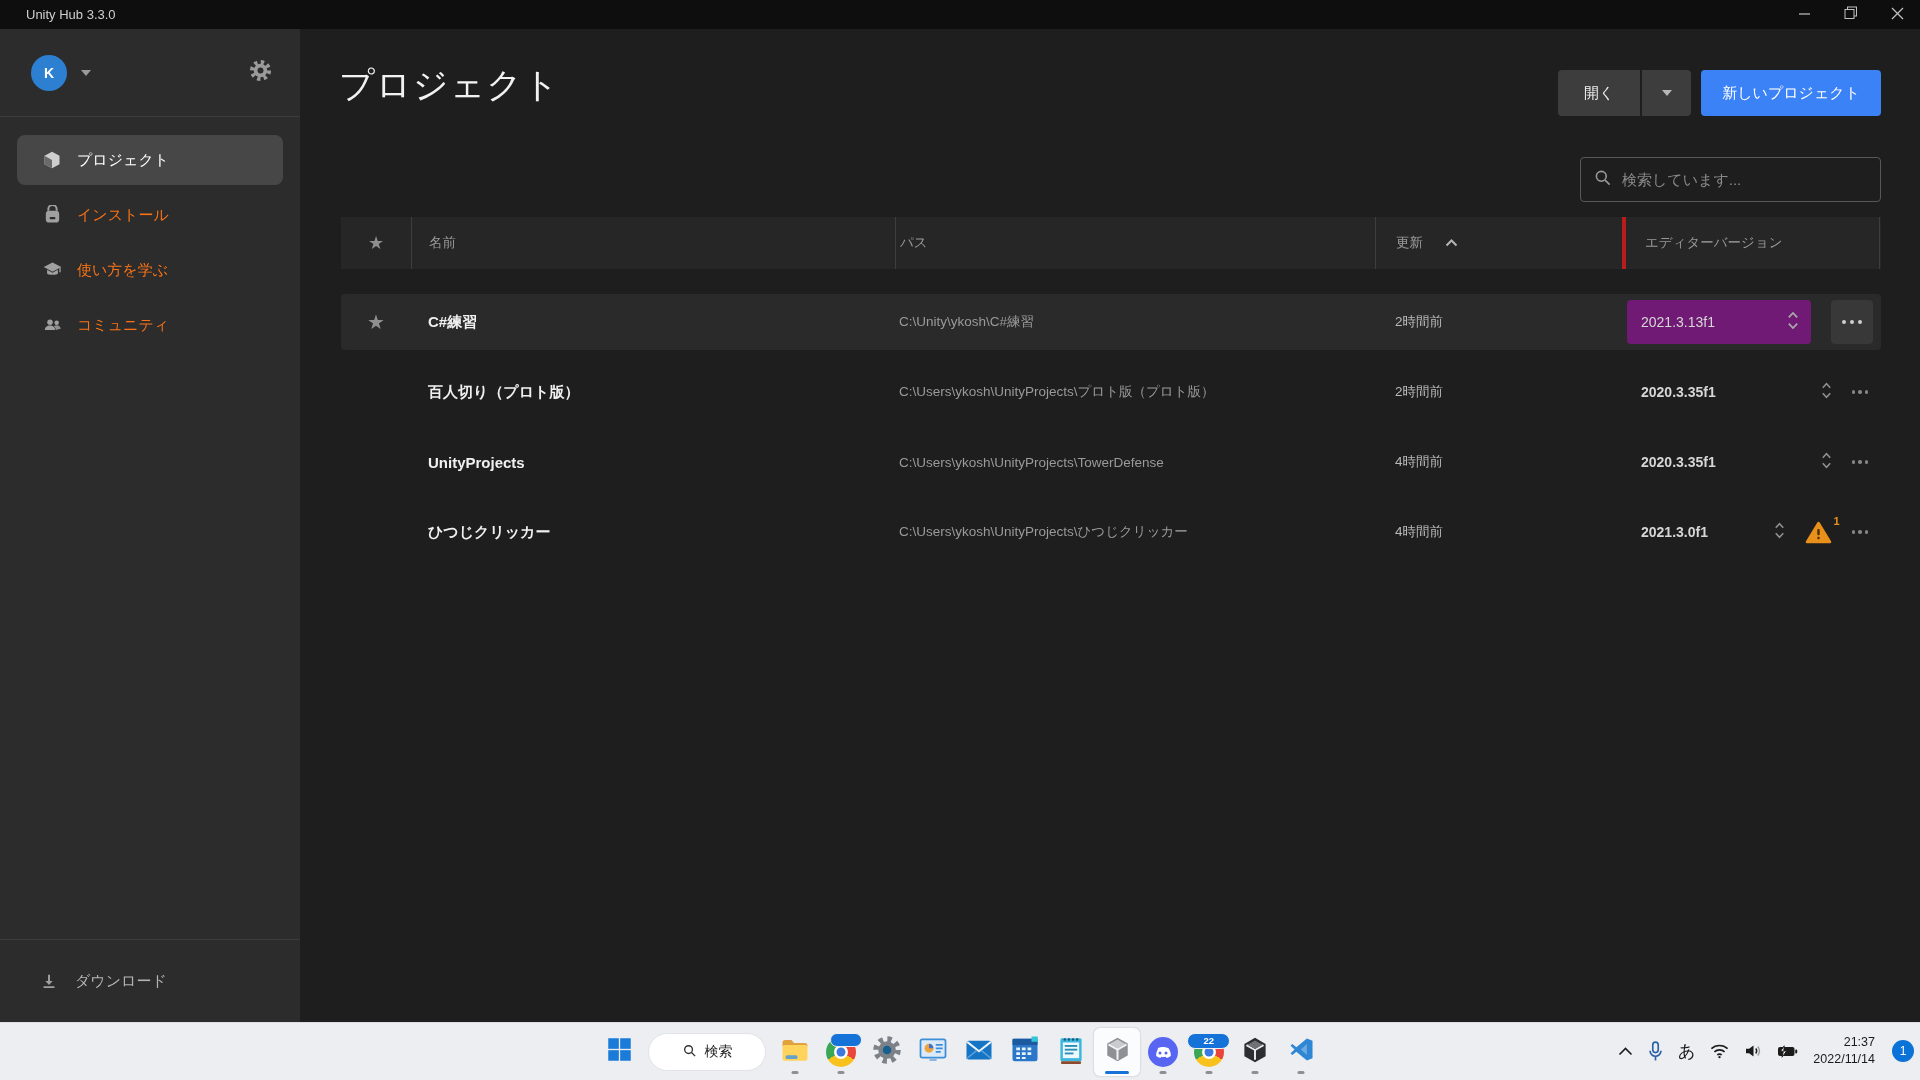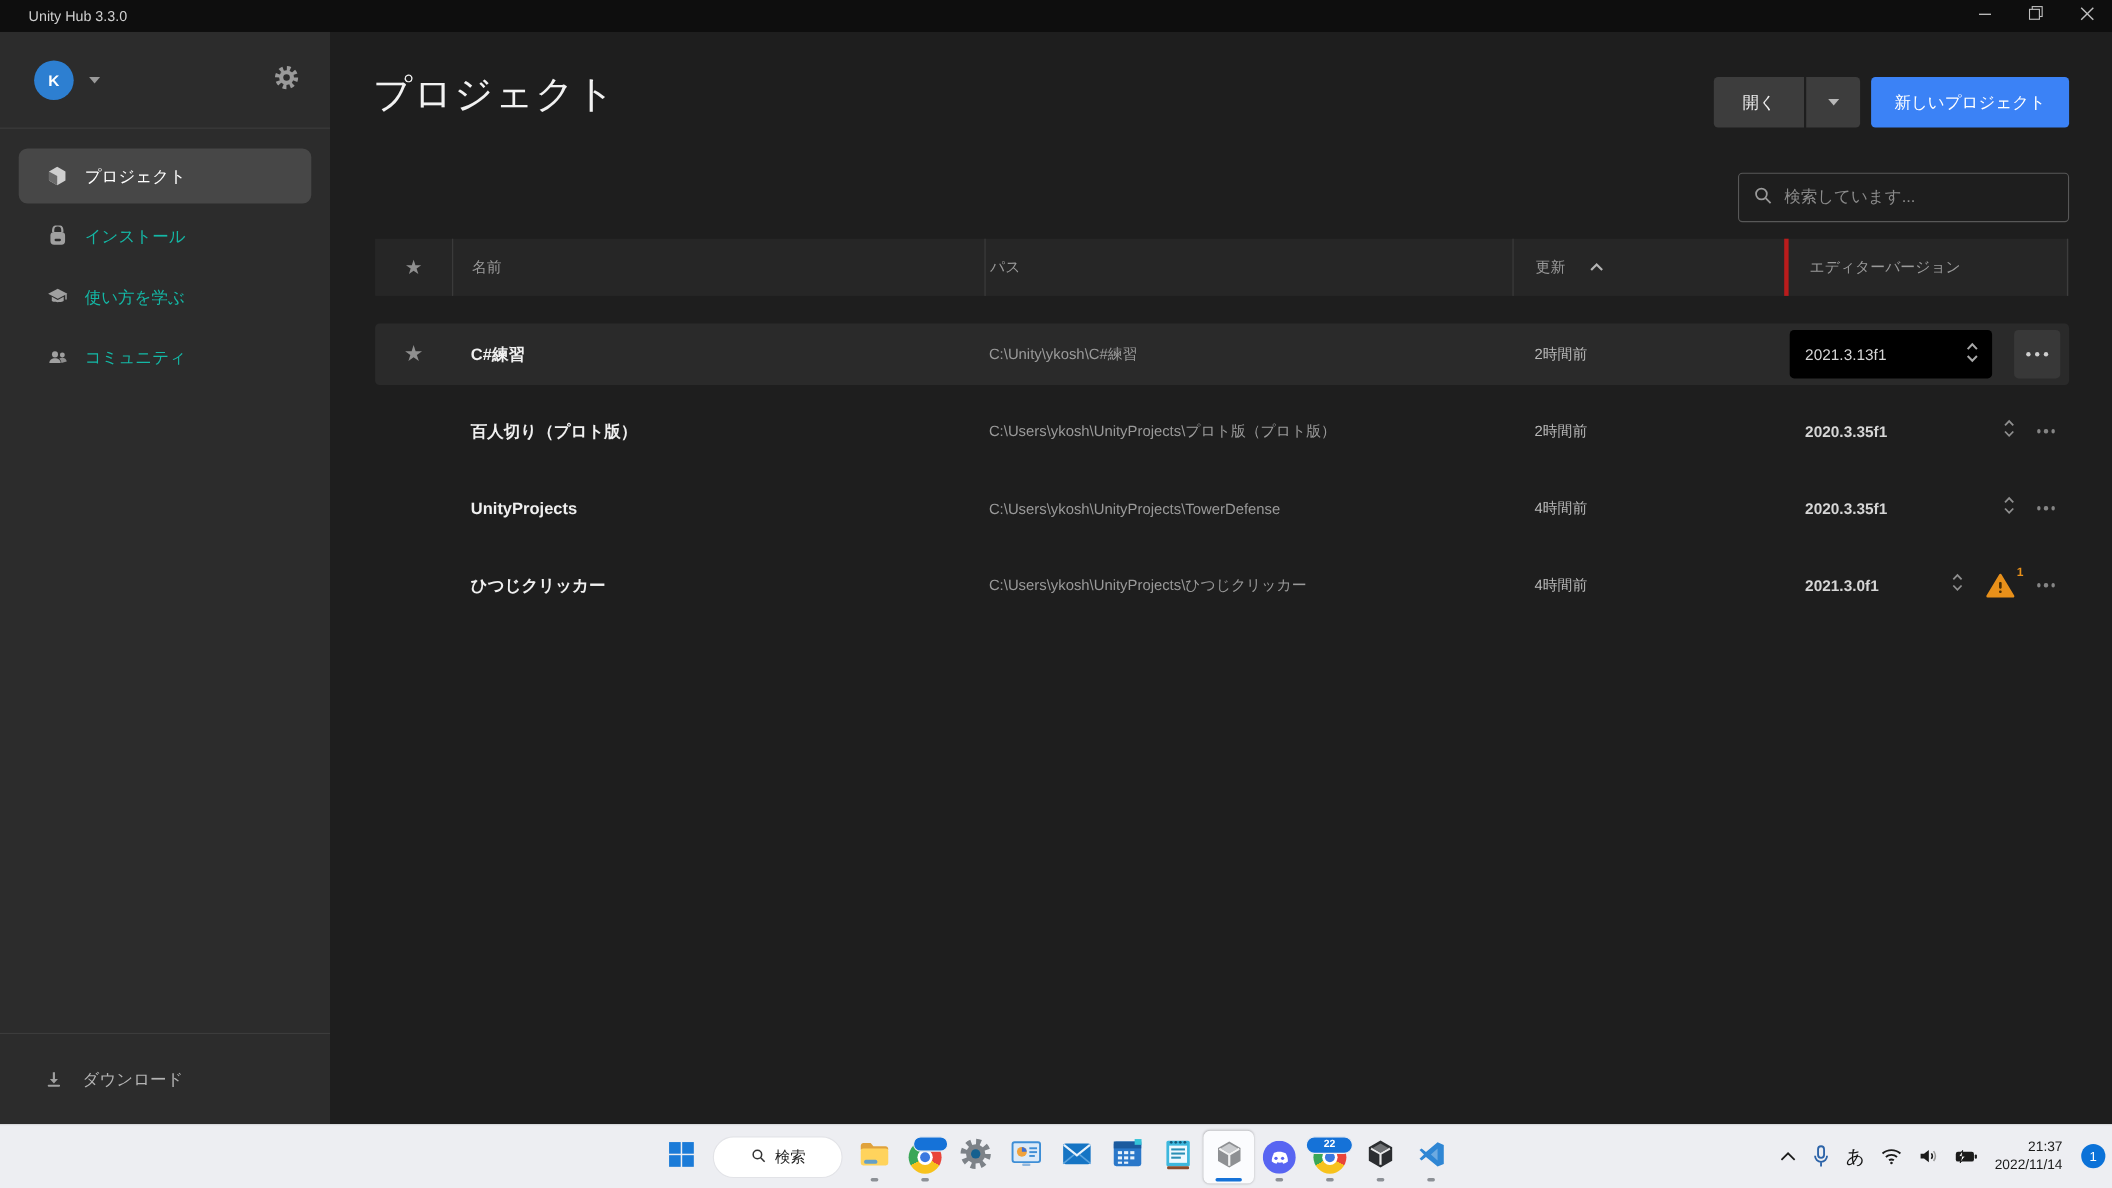--- a/index.html
+++ b/index.html
@@ -14,21 +14,21 @@
   
   .app { position:absolute; top:29px; left:0; width:1920px; height:993px; display:flex; }
 
   
   .sidebar { width:300px; background:#2c2c2c; display:flex; flex-direction:column; }
   .sidebar-top { height:88px; border-bottom:1px solid #3c3c3c; display:flex; align-items:center; padding:0 28px 0 31px; }
   .avatar { width:36px; height:36px; border-radius:50%; background:#2d7fd1; color:#fff; font-size:14px; font-weight:bold; display:flex; align-items:center; justify-content:center; }
   .avatar-caret { margin-left:14px; width:0; height:0; border-left:5px solid transparent; border-right:5px solid transparent; border-top:6px solid #9a9a9a; }
   .gear-btn { margin-left:auto; display:flex; }
   .nav { padding:18px 17px 0 17px; }
-  .nav-item { height:50px; margin-bottom:5px; border-radius:8px; display:flex; align-items:center; padding-left:24px; color:#14b8a6; font-size:15px; }
+  .nav-item { height:50px; margin-bottom:5px; border-radius:8px; display:flex; align-items:center; padding-left:24px; color:#f97316; font-size:15px; }
   .nav-item .ic { width:22px; display:flex; justify-content:center; margin-right:14px; }
   .nav-item.active { background:#474747; color:#fff; }
   .sidebar-bottom { margin-top:auto; border-top:1px solid #3c3c3c; height:83px; display:flex; align-items:center; padding-left:38px; color:#b4b4b4; font-size:15px; }
   .sidebar-bottom .ic { width:22px; display:flex; justify-content:center; margin-right:15px; }
 
   
   .main { flex:1; position:relative; background:#1e1e1e; }
   .page-title { position:absolute; top:33px; left:39px; font-size:35px; font-weight:400; color:#f2f2f2; letter-spacing:1px; }
   .header-buttons { position:absolute; top:41px; right:39px; display:flex; align-items:center; }
   .btn-open { height:46px; width:82px; background:#3d3d3d; border-radius:4px 0 0 4px; color:#f0f0f0; font-size:15px; display:flex; align-items:center; justify-content:center; }
@@ -55,21 +55,21 @@
   .rows { position:absolute; top:265px; left:41px; width:1540px; }
   .prow { height:56px; margin-bottom:14px; display:flex; align-items:center; border-radius:4px; }
   .prow.hl { background:#2a2a2a; }
   .rc { display:flex; align-items:center; height:100%; }
   .rc.cell-name { border-left:none; font-size:15px; font-weight:bold; color:#f0f0f0; }
   .rc.cell-path { border-left:none; font-size:13.5px; color:#9a9a9a; }
   .rc.cell-upd  { border-left:none; font-size:13.5px; color:#b8b8b8; }
   .rc.cell-ver  { border:none; }
   .prow .star-glyph { font-size:20px; }
 
-  .ver-box { margin-left:5px; width:184px; height:44px; background:#000000; border-radius:4px; display:flex; align-items:center; justify-content:space-between; padding:0 12px 0 14px; color:#d6d6d6; font-size:14px; }
+  .ver-box { margin-left:5px; width:184px; height:44px; background:#701a75; border-radius:4px; display:flex; align-items:center; justify-content:space-between; padding:0 12px 0 14px; color:#d6d6d6; font-size:14px; }
   .dots-box { margin-left:auto; margin-right:7px; width:42px; height:44px; background:#383838; border-radius:4px; display:flex; align-items:center; justify-content:center; gap:4px; }
   .dots-box i, .dots i { display:block; width:4px; height:4px; border-radius:50%; background:#cfcfcf; }
   .ver-text { padding-left:19px; font-size:14px; font-weight:bold; color:#d6d6d6; }
   .ver-cluster { margin-left:auto; margin-right:12px; display:flex; align-items:center; gap:20px; }
   .dots { display:flex; gap:3px; }
   .dots i { width:3.5px; height:3.5px; background:#858585; }
   .warn { position:relative; display:flex; }
   .warn sup { position:absolute; top:-6px; right:-8px; color:#e8901a; font-size:11px; font-weight:bold; }
 
   

